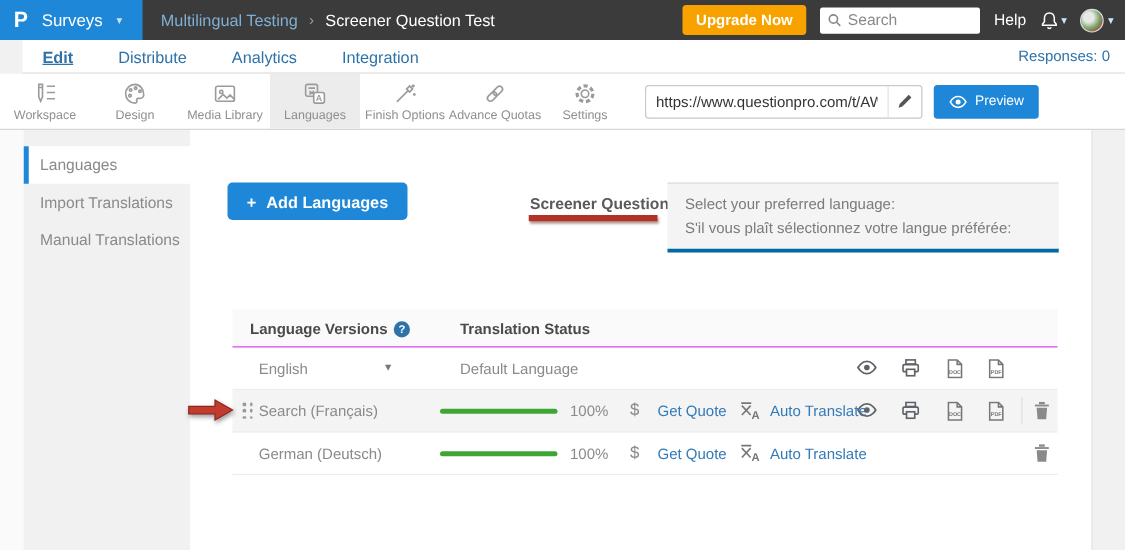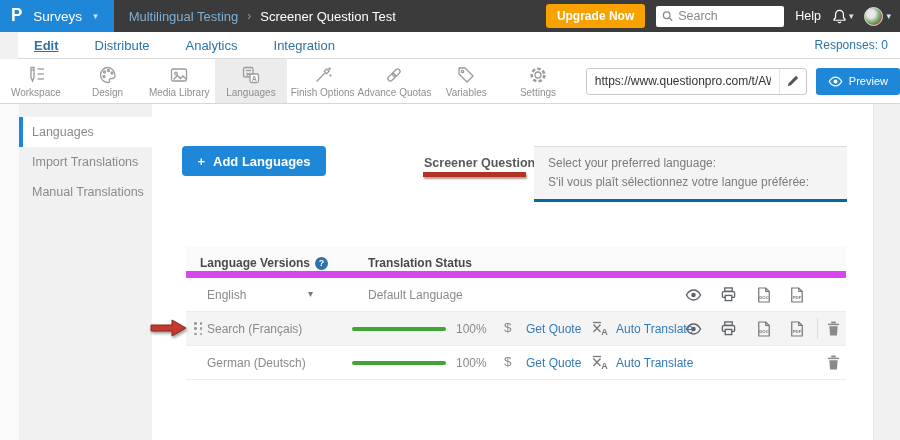--- a/index.html
+++ b/index.html
@@ -68,21 +68,21 @@
     display:flex; align-items:center; justify-content:center; gap:8px; cursor:pointer; }
   .screener-label { position:absolute; left:272px; top:52px; font-size:12.5px; font-weight:bold; color:#5a5a5a; }
   .screener-underline { position:absolute; left:271px; top:68px; width:103px; height:5px;
     background:#b23326; box-shadow:1px 2px 2px rgba(90,30,20,.45); }
   .screener-box { position:absolute; left:382px; top:42px; width:313px; background:#f4f4f4;
     border-top:1px solid #dcdcdc; border-bottom:3px solid #0369a1; padding:7px 14px;
     font-size:12px; color:#7b7b7b; line-height:19px; }
 
   
   .table { position:absolute; left:34px; top:143px; width:660px; }
-  .thead { height:31px; background:#fafafa; border-bottom:7px solid #d946ef; position:relative; }
+  .thead { height:31px; background:#fafafa; border-bottom:1px solid #d946ef; position:relative; }
   .th { position:absolute; top:9px; font-size:12px; font-weight:bold; color:#4a4a4a; }
   .th1 { left:14px; display:flex; align-items:center; gap:5px; }
   .th2 { left:182px; }
   .help-badge { width:13px; height:13px; border-radius:50%; background:#2d72a8; color:#fff;
     font-size:9px; font-weight:bold; display:inline-flex; align-items:center; justify-content:center; }
   .row { height:34px; border-bottom:1px solid #ededed; position:relative; }
   .row.highlight { background:#f4f4f4; }
   .cell { position:absolute; font-size:12px; color:#8a8a8a; top:10px; }
   .drag { position:absolute; left:8px; top:10px; width:9px; height:14px;
     display:grid; grid-template-columns:1fr 1fr; gap:2px; }
@@ -205,27 +205,20 @@
     <svg width="20" height="20" viewBox="0 0 20 20">
       <g transform="rotate(-45 10 10)">
         <rect x="2.5" y="7.6" width="8.5" height="4.8" rx="2.4"></rect>
         <rect x="9" y="7.6" width="8.5" height="4.8" rx="2.4"></rect>
       </g>
     </svg>
     <span class="lbl">Advance Quotas</span>
   </div>
   <div class="tool">
     <svg width="20" height="20" viewBox="0 0 20 20">
-      <path d="M3 3h6l8 8-6 6-8-8z"></path>
-        <circle cx="6.5" cy="6.5" r="1.2"></circle>
-    </svg>
-    <span class="lbl">Variables</span>
-  </div>
-  <div class="tool">
-    <svg width="20" height="20" viewBox="0 0 20 20">
       <circle cx="10" cy="10" r="6.3" stroke-width="2.6" stroke-dasharray="3.4 2.25"></circle>
       <circle cx="10" cy="10" r="3" stroke-width="1.3"></circle>
     </svg>
     <span class="lbl">Settings</span>
   </div>
   <div class="url-group">
     <input type="text" value="https://www.questionpro.com/t/AW22Zd50" style="">
     <div class="url-edit">
       <svg width="12" height="12" viewBox="0 0 14 14">
         <path d="M1 13l1-3.5L10.5 1 13 3.5 4.5 12z" fill="#555"></path>

